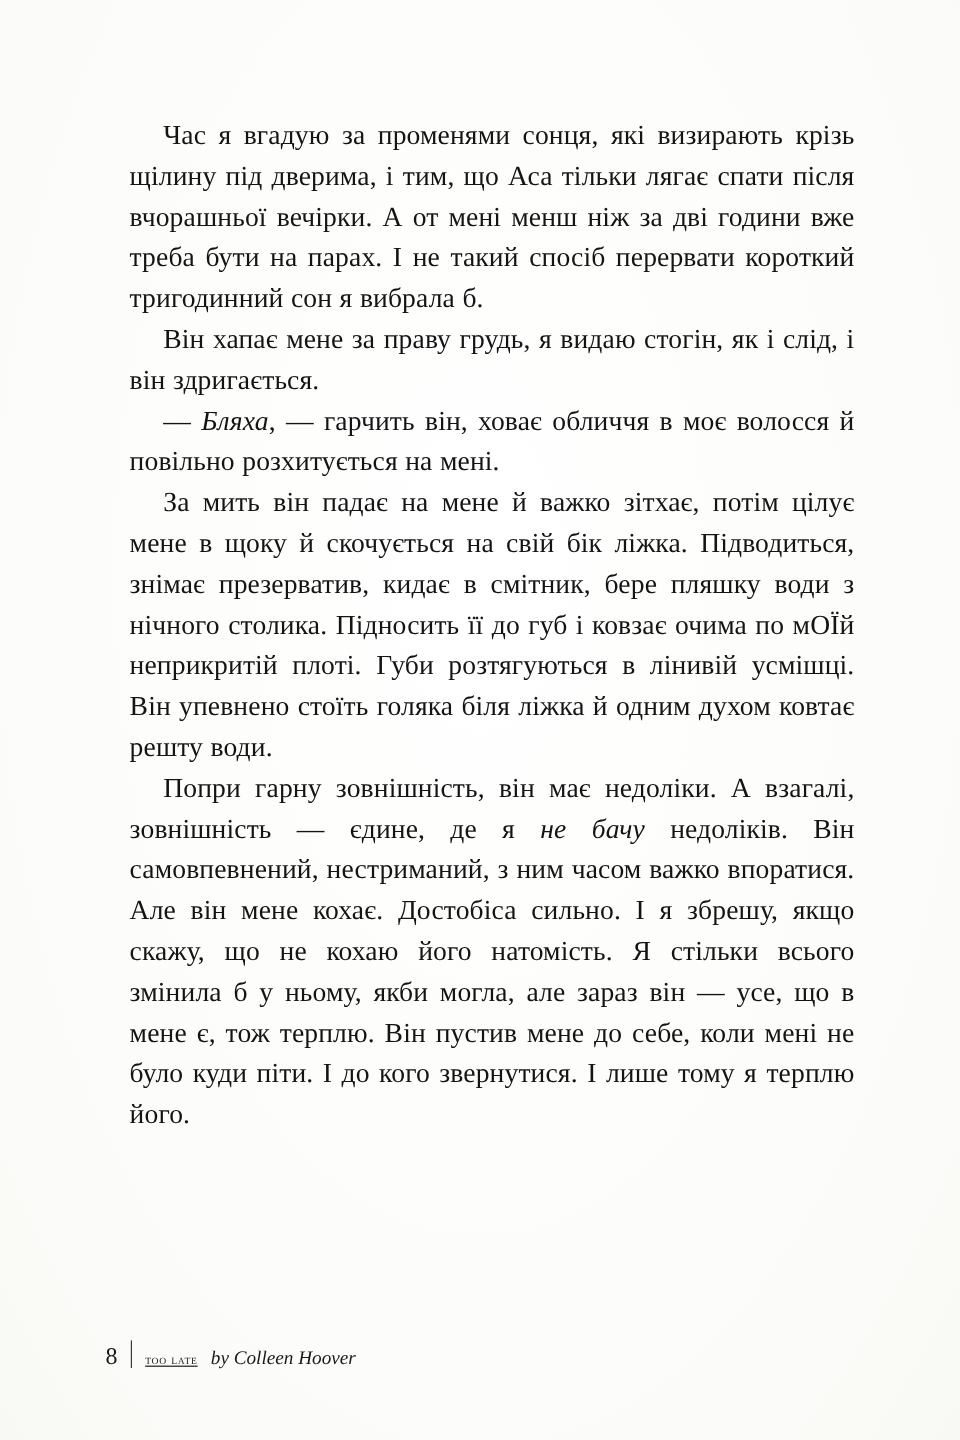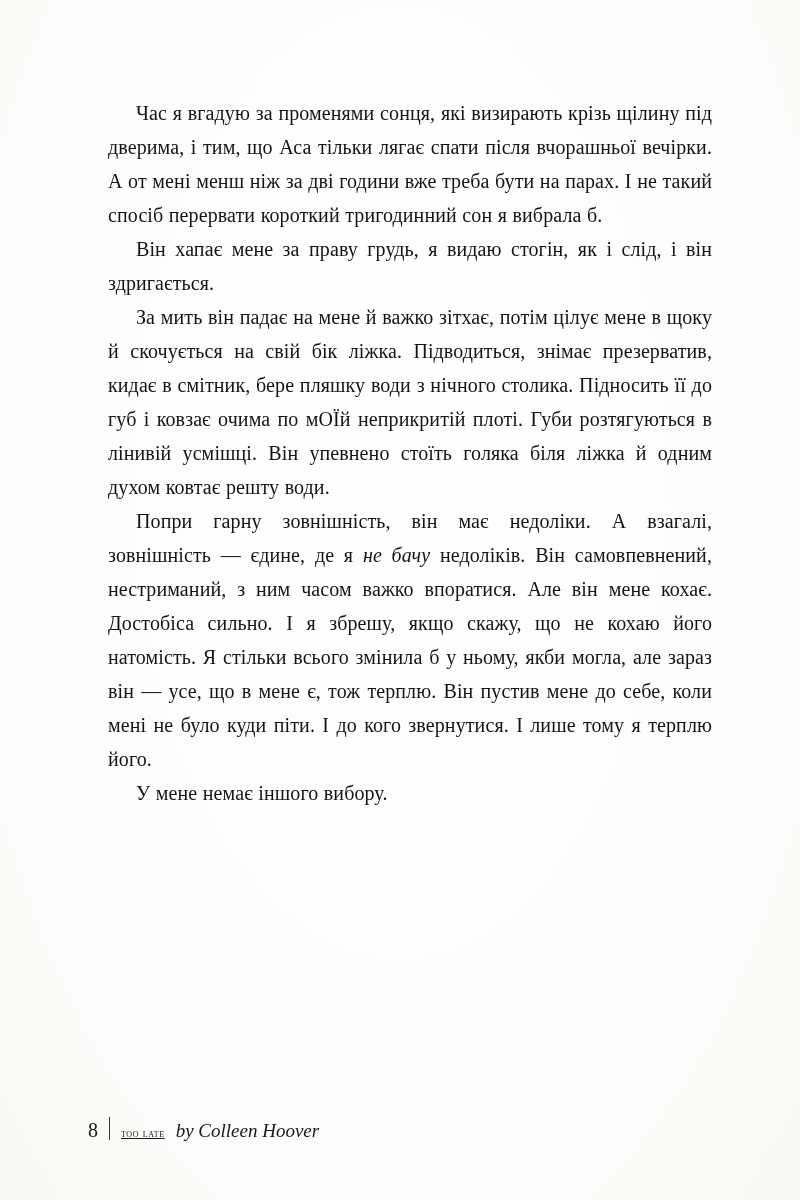--- a/index.html
+++ b/index.html
@@ -30,21 +30,21 @@
     position: absolute;
     left: 108px;
     top: 96px;
     width: 604px;
   }
 
   p.para {
     margin: 0;
     text-indent: 28px;
     text-align: justify;
-    font-size: 20px;
+    font-size: 23px;
     line-height: 34px;
     letter-spacing: 0.1px;
     word-spacing: 0.4px;
     -webkit-hyphens: none;
     hyphens: none;
   }
 
   em.it {
     font-style: italic;
   }
@@ -78,44 +78,44 @@
   .footer .book-title {
     font-size: 12px;
     letter-spacing: 0.6px;
     font-variant: small-caps;
     text-transform: lowercase;
     color: #1a1a1a;
     text-decoration: underline;
   }
 
   .footer .byline {
-    font-size: 19px;
+    font-size: 16px;
     font-style: italic;
     margin-left: 11px;
     color: #1a1a1a;
   }
 </style>
 </head>
 <body>
 
 <div class="page">
 
   <div class="text-block">
 
     <p class="para">Час я вгадую за променями сонця, які визирають крізь щілину під дверима, і тим, що Аса тільки лягає спати після вчорашньої вечірки. А от мені менш ніж за дві години вже треба бути на парах. І не такий спосіб перервати короткий тригодинний сон я вибрала б.</p>
 
 
     <p class="para">Він хапає мене за праву грудь, я видаю стогін, як і слід, і він здригається.</p>
 
+    <p class="para"><span>— </span><em class="it">Бляха</em><span>, — гарчить він, ховає обличчя в моє волосся й повільно розхитується на мені.</span></p>
 
     <p class="para">За мить він падає на мене й важко зітхає, потім цілує мене в щоку й скочується на свій бік ліжка. Підводиться, знімає презерватив, кидає в смітник, бере пляшку води з нічного столика. Підносить її до губ і ковзає очима по мОЇй неприкритій плоті. Губи розтягуються в лінивій усмішці. Він упевнено стоїть голяка біля ліжка й одним духом ковтає решту води.</p>
 
     <p class="para"><span>Попри гарну зовнішність, він має недоліки. А взагалі, зовнішність — єдине, де я </span><em class="it">не бачу</em><span> недоліків. Він самовпевнений, нестриманий, з ним часом важко впоратися. Але він мене кохає. Достобіса сильно. І я збрешу, якщо скажу, що не кохаю його натомість. Я стільки всього змінила б у ньому, якби могла, але зараз він — усе, що в мене є, тож терплю. Він пустив мене до себе, коли мені не було куди піти. І до кого звернутися. І лише тому я терплю його.</span></p>
 
-    <p class="para">У мене немає іншого вибору.</p>
 
 
   </div>
 
   <div class="footer">
     <span class="folio">8</span>
     <span class="rule"></span>
     <span class="book-title">TOO LATE</span>
     <span class="byline">by Colleen Hoover</span>
   </div>

